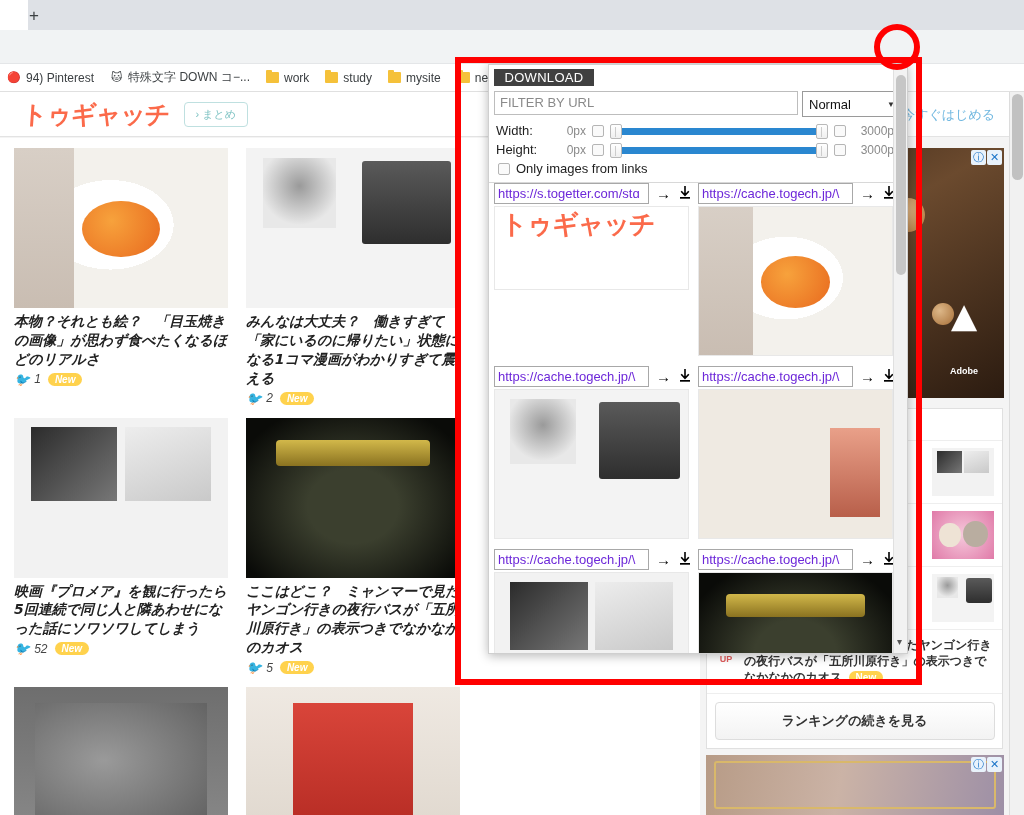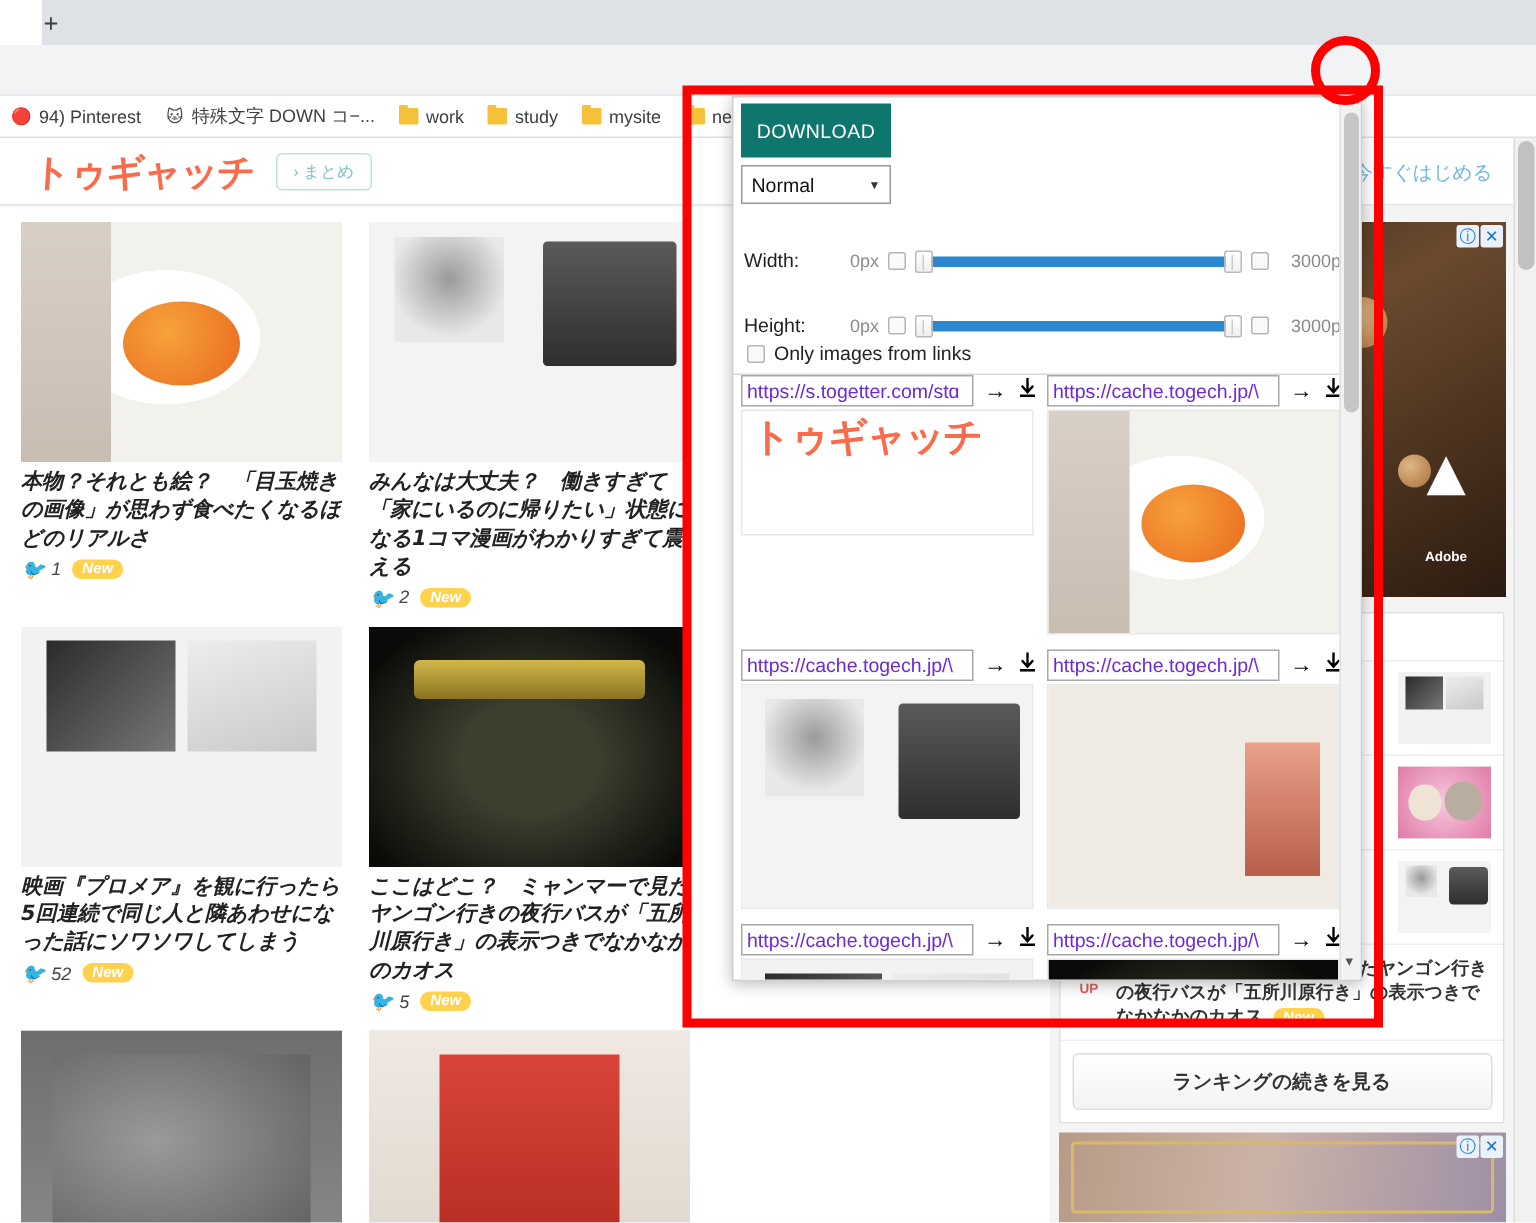--- a/index.html
+++ b/index.html
@@ -163,31 +163,31 @@
     box-shadow: 0 2px 10px rgba(0,0,0,.28);
     font-size: 13px; color: #222; overflow: hidden;
   }
   .dl-row1 { display:flex; padding: 4px 5px 0 5px; gap: 4px; }
   .dl-input {
     flex:1; height: 24px; border: 1px solid #bdbdbd; background:#fff;
     padding: 0 5px; font-size: 13px; color:#8a8a8a; line-height:22px;
     overflow:hidden; white-space:nowrap;
   }
   .dl-download {
-    width: 100px; height: 36px; background: #0f766e; color:#ffffff;
+    width: 100px; height: 17px; background: #404040; color:#ffffff;
     display:flex; align-items:center; justify-content:center;
     font-size: 13px; letter-spacing:.3px;
   }
   .dl-select {
     width: 100px; height: 26px; border:1px solid #9a9a9a; background:#fff;
     display:flex; align-items:center; justify-content:space-between;
     padding: 0 6px; font-size:13px; color:#111;
   }
   .dl-caret { font-size: 8px; color:#333; }
-  .dl-sliderrow { display:flex; align-items:center; gap:6px; padding: 2px 7px; margin-top: 24px; }
+  .dl-sliderrow { display:flex; align-items:center; gap:6px; padding: 2px 7px; }
   .sl-label { width: 48px; font-size: 13px; }
   .sl-val { width: 36px; text-align:right; color:#8a8a8a; font-size:12px; }
   .cbx { width:12px;height:12px;border:1px solid #b5b5b5;background:#fafafa;border-radius:2px;flex:none;}
   .sl-track { position:relative; flex:1; height: 14px; }
   .sl-track .bar { position:absolute; left:8px; right:8px; top:4px; height:7px; background:#2a87d0; border-radius:1px;}
   .sl-track .h { position:absolute; top:0; width:12px; height:15px; background:linear-gradient(#fff,#efefef);
                  border:1px solid #b9b9b9; border-radius:2px; }
   .sl-track .h:after { content:''; position:absolute; left:4px; top:2px; width:1px; height:10px; background:#ccc;}
   .sl-track .h.left { left:0; }
   .sl-track .h.right { right:0; }
@@ -478,20 +478,21 @@
     </div>
   </div>
 
   <div class="dl-popup">
 
     <div class="dl-row1">
       <div class="dl-download">DOWNLOAD</div>
     </div>
 
     <div class="dl-row1" style="padding-top:5px;">
+      <div class="dl-input">FILTER BY URL</div>
       <div class="dl-select">
         <span>Normal</span>
         <span class="dl-caret">▼</span>
       </div>
     </div>
 
     <div class="dl-sliderrow" style="padding-top:6px;">
       <span class="sl-label">Width:</span>
       <span class="sl-val">0px</span>
       <span class="cbx"></span>

